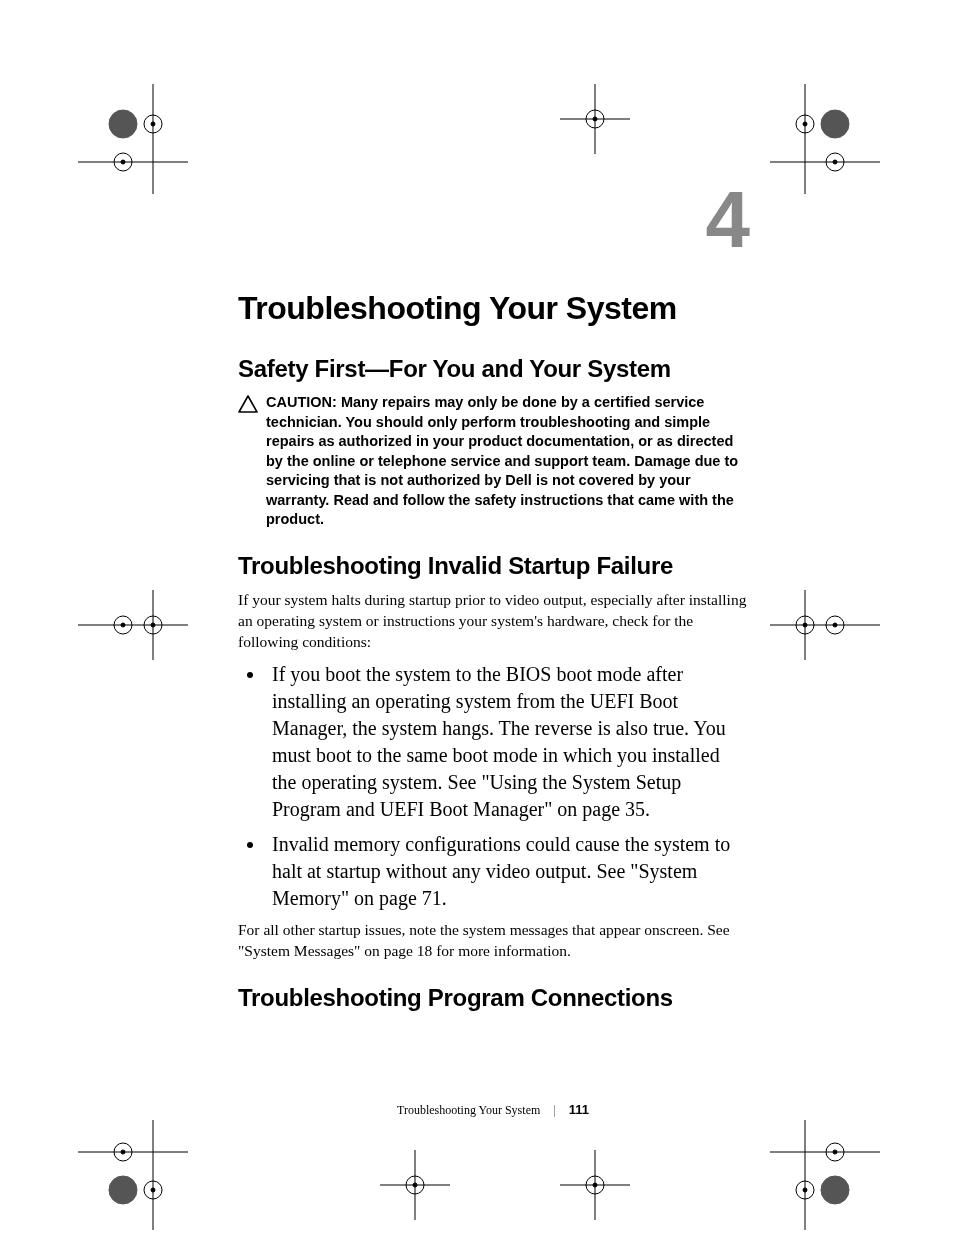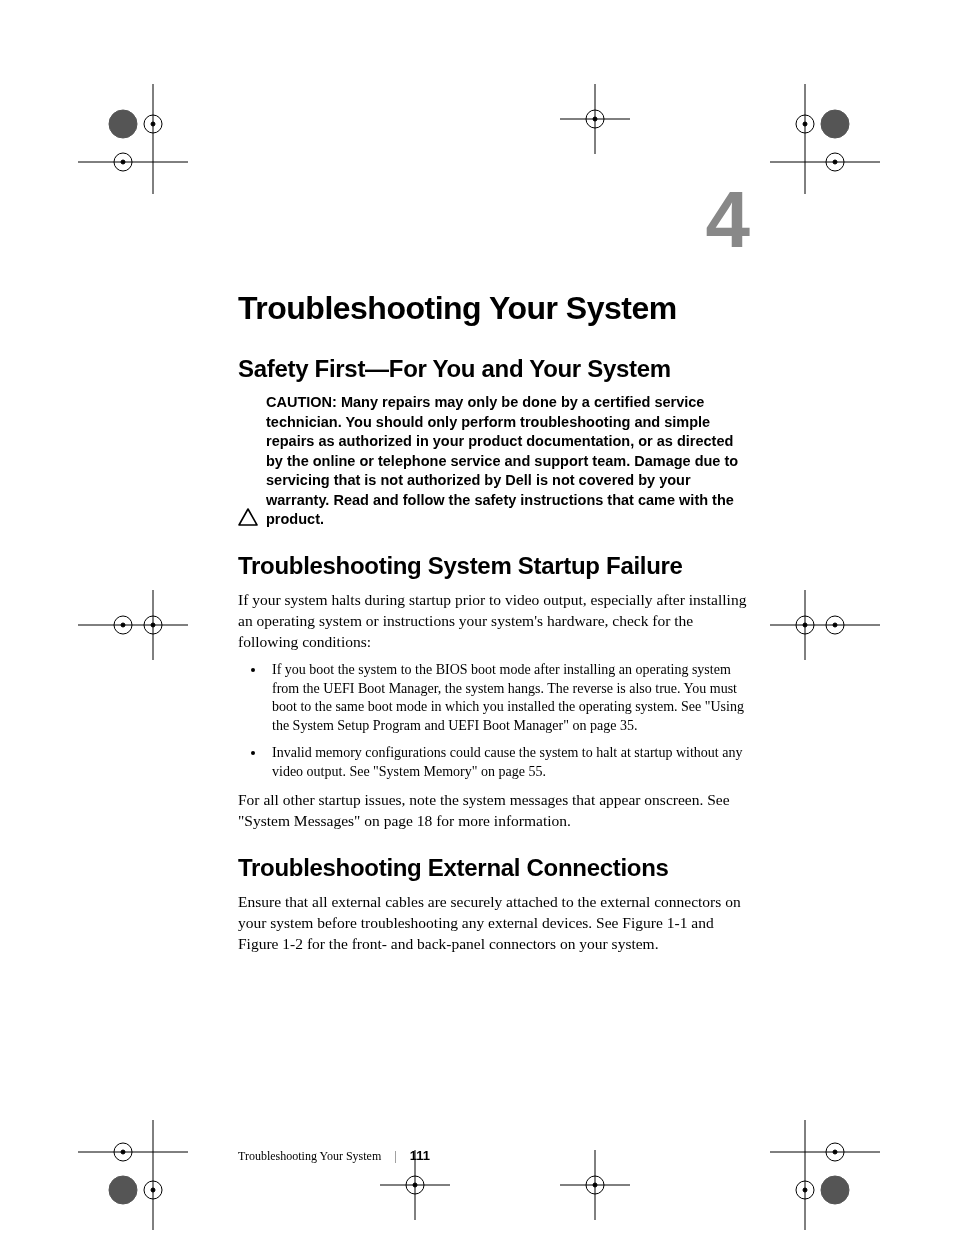--- a/index.html
+++ b/index.html
@@ -37,21 +37,21 @@
   }
   .section-title {
     font-family: 'Arial Narrow', Arial, sans-serif;
     font-size: 24px;
     font-weight: bold;
     margin: 22px 0 10px 0;
     letter-spacing: -0.3px;
   }
   .caution-block {
     display: flex;
-    align-items: flex-end;
+    align-items: flex-start;
     gap: 8px;
     margin-bottom: 6px;
   }
   .caution-icon {
     flex: 0 0 auto;
     margin-top: 2px;
   }
   .caution-text {
     font-family: 'Arial Narrow', Arial, sans-serif;
     font-size: 14.5px;
@@ -64,32 +64,32 @@
   .body-text {
     font-size: 15.5px;
     line-height: 1.35;
     margin: 6px 0;
   }
   ul.bullets {
     margin: 8px 0 8px 0;
     padding-left: 28px;
   }
   ul.bullets li {
-    font-size: 14px;
+    font-size: 20px;
     line-height: 1.35;
     margin-bottom: 8px;
     padding-left: 6px;
   }
   .footer {
     position: absolute;
     left: 238px;
-    top: 1148px;
+    top: 1102px;
     width: 510px;
     font-size: 12px;
-    text-align: left;
+    text-align: center;
   }
   .footer-title {
     font-family: Georgia, serif;
   }
   .footer-sep {
     margin: 0 10px;
     color: #666;
   }
   .footer-page {
     font-family: Arial, sans-serif;
@@ -201,34 +201,33 @@
     <span class="caution-icon">
       <svg width="20" height="18" viewBox="0 0 20 18">
         <path d="M10 1 L19 17 L1 17 Z" fill="none" stroke="#000" stroke-width="1.6" stroke-linejoin="round"></path>
       </svg>
     </span>
     <div class="caution-text">
       <span class="caution-label">CAUTION: </span><span>Many repairs may only be done by a certified service technician. You should only perform troubleshooting and simple repairs as authorized in your product documentation, or as directed by the online or telephone service and support team. Damage due to servicing that is not authorized by Dell is not covered by your warranty. Read and follow the safety instructions that came with the product.</span>
     </div>
   </div>
 
-  <h2 class="section-title">Troubleshooting System Startup Failure</h2>
+  <h2 class="section-title">Troubleshooting Invalid Startup Failure</h2>
 
   <p class="body-text">If your system halts during startup prior to video output, especially after installing an operating system or instructions your system's hardware, check for the following conditions:</p>
 
   <ul class="bullets">
     <li>If you boot the system to the BIOS boot mode after installing an operating system from the UEFI Boot Manager, the system hangs. The reverse is also true. You must boot to the same boot mode in which you installed the operating system. See "Using the System Setup Program and UEFI Boot Manager" on page 35.</li>
-    <li>Invalid memory configurations could cause the system to halt at startup without any video output. See "System Memory" on page 55.</li>
+    <li>Invalid memory configurations could cause the system to halt at startup without any video output. See "System Memory" on page 71.</li>
   </ul>
 
   <p class="body-text">For all other startup issues, note the system messages that appear onscreen. See "System Messages" on page 18 for more information.</p>
 
-  <h2 class="section-title">Troubleshooting External Connections</h2>
-
-  <p class="body-text">Ensure that all external cables are securely attached to the external connectors on your system before troubleshooting any external devices. See Figure 1-1 and Figure 1-2 for the front- and back-panel connectors on your system.</p>
+  <h2 class="section-title">Troubleshooting Program Connections</h2>
+
 
 </div>
 
 <div class="footer">
   <span class="footer-title">Troubleshooting Your System</span>
   <span class="footer-sep">|</span>
   <span class="footer-page">111</span>
 </div>
 
 </body></html>

